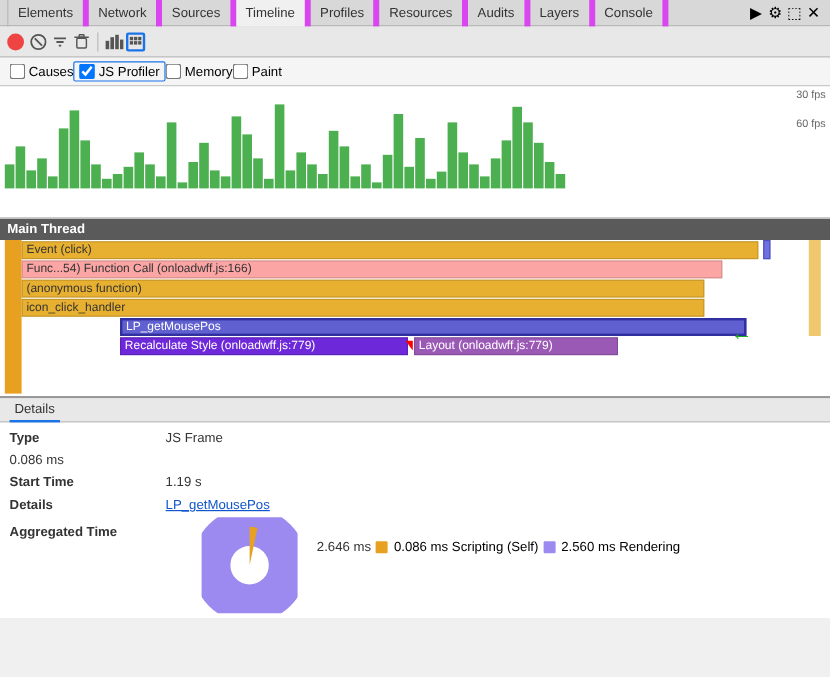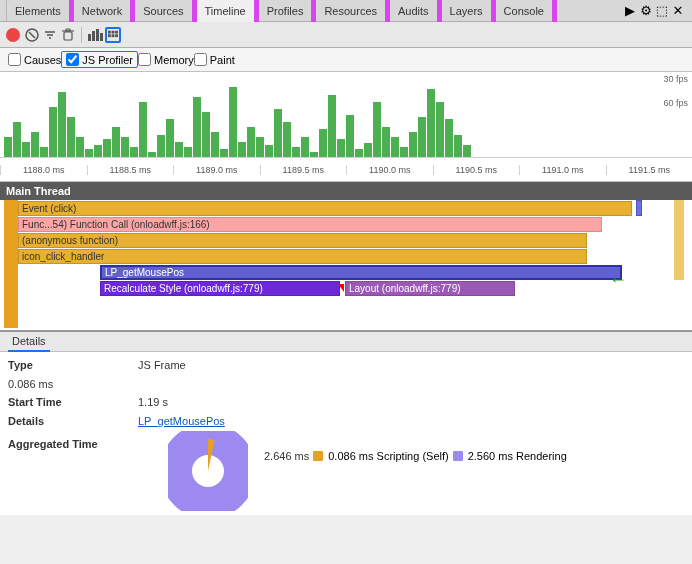--- a/index.html
+++ b/index.html
@@ -276,30 +276,20 @@
     <div style="width:8px;height:10px;background:#4caf50;"></div>
     <div style="width:8px;height:25px;background:#4caf50;"></div>
     <div style="width:8px;height:40px;background:#4caf50;"></div>
     <div style="width:8px;height:68px;background:#4caf50;"></div>
     <div style="width:8px;height:55px;background:#4caf50;"></div>
     <div style="width:8px;height:38px;background:#4caf50;"></div>
     <div style="width:8px;height:22px;background:#4caf50;"></div>
     <div style="width:8px;height:12px;background:#4caf50;"></div>
   </div>
 
-  <div class="timeline-ruler">
-    <div class="ruler-tick">1188.0 ms</div>
-    <div class="ruler-tick">1188.5 ms</div>
-    <div class="ruler-tick">1189.0 ms</div>
-    <div class="ruler-tick">1189.5 ms</div>
-    <div class="ruler-tick">1190.0 ms</div>
-    <div class="ruler-tick">1190.5 ms</div>
-    <div class="ruler-tick">1191.0 ms</div>
-    <div class="ruler-tick">1191.5 ms</div>
-  </div>
 </div>
 
 <div class="main-thread-header">
   <span>Main Thread</span>
 </div>
 
 <div class="flame-chart">
 
   <div style="position:absolute;left:4px;top:0;width:14px;height:128px;background:#e8a020;"></div>
 

